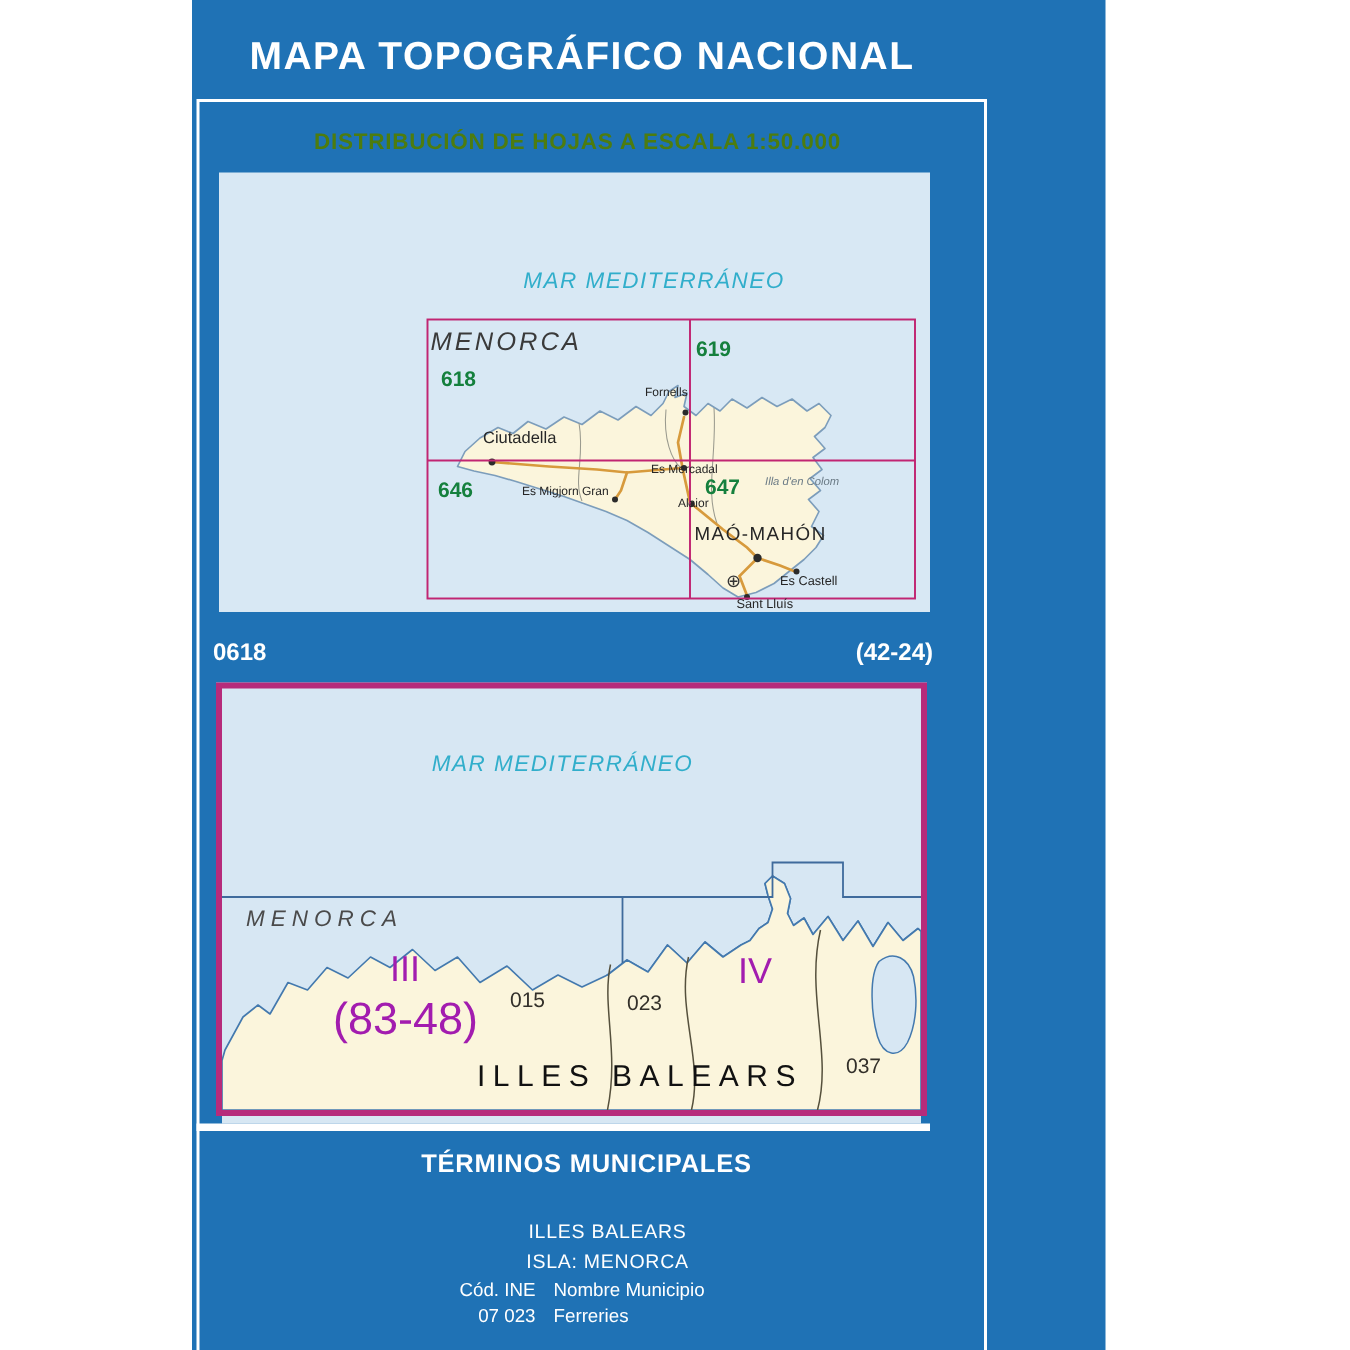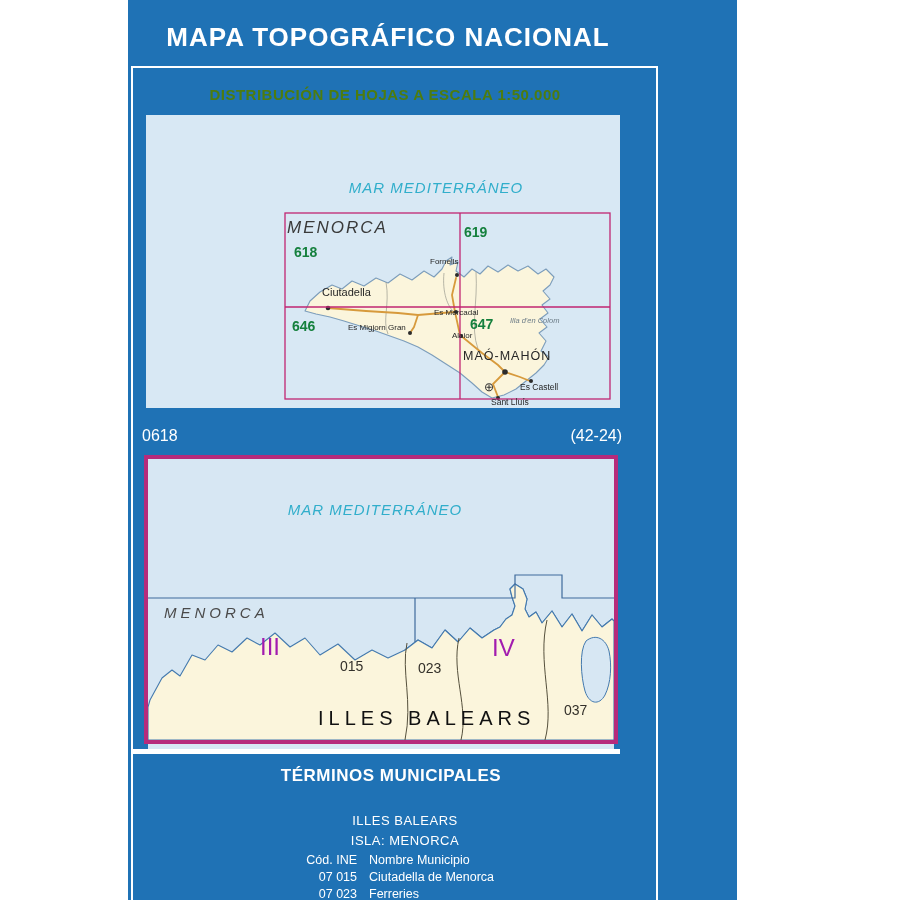--- a/index.html
+++ b/index.html
@@ -14,21 +14,21 @@
   .map1{position:absolute;left:146px;top:115px;width:474px;height:293px;background:#D8E8F4;overflow:hidden;}
   .map2{position:absolute;left:144px;top:455px;width:466px;height:281px;background:#D7E7F3;
         border:4px solid #B62B7B;overflow:hidden;}
   .sealabel{position:absolute;color:#31AECB;font-style:italic;font-size:15px;letter-spacing:1px;
         text-align:center;white-space:nowrap;}
   .islandlabel{position:absolute;color:#3a3a3a;font-style:italic;white-space:nowrap;}
   .sheetnum{position:absolute;color:#15803d;font-weight:bold;font-size:14px;white-space:nowrap;}
   .town{position:absolute;color:#262626;white-space:nowrap;}
   .bluebig{position:absolute;color:#a21caf;white-space:nowrap;}
   .code{position:absolute;color:#33302a;font-size:14px;white-space:nowrap;}
-  .divbar{position:absolute;color:#ffffff;font-weight:normal;font-size:16px;white-space:nowrap;}
+  .divbar{position:absolute;color:#ffffff;font-weight:bold;font-size:16px;white-space:nowrap;}
   .strip{position:absolute;}
   .footerline{position:absolute;color:#ffffff;white-space:nowrap;}
   .tbl{position:absolute;color:#ffffff;font-size:12.5px;line-height:17px;}
   .tbl .row{display:flex;}
   .tbl .c1{width:55px;text-align:right;margin-right:12px;}
   .tbl .c2{text-align:left;}
 </style>
 </head>
 <body>
 
@@ -120,42 +120,39 @@
       </g>
 
       <g stroke="#3F6B9C" stroke-width="1.2" fill="none">
         <path d="M0,139 L367,139 367,116 414,116 414,139 466,139"></path>
         <line x1="267" y1="139" x2="267" y2="183"></line>
       </g>
     </svg>
     <span class="sealabel" style="left:112px;top:42px;width:230px;">MAR MEDITERRÁNEO</span>
     <span class="islandlabel" style="left:16px;top:145px;font-size:15px;letter-spacing:4px;color:#4a4a4a;">MENORCA</span>
     <span class="bluebig" style="left:112px;top:174px;font-size:24px;">III</span>
+    <span class="bluebig" style="left:74px;top:204px;font-size:30px;">(83-48)</span>
     <span class="bluebig" style="left:344px;top:175px;font-size:24px;">IV</span>
     <span class="code" style="left:192px;top:199px;">015</span>
     <span class="code" style="left:270px;top:201px;">023</span>
     <span class="code" style="left:416px;top:243px;text-align:center;">037</span>
     <span style="position:absolute;left:170px;top:248px;font-size:20px;letter-spacing:5px;color:#111;white-space:nowrap;">ILLES BALEARS</span>
   </div>
 
   <div class="strip" style="left:148px;top:744px;width:466px;height:5px;background:#D7E7F3;"></div>
   <div class="strip" style="left:131px;top:749px;width:489px;height:5px;background:#ffffff;"></div>
 
   <div class="footerline" style="left:131px;top:766px;width:520px;text-align:center;font-size:17px;font-weight:bold;letter-spacing:.5px;">TÉRMINOS MUNICIPALES</div>
   <div class="footerline" style="left:150px;top:813px;width:510px;text-align:center;font-size:13px;letter-spacing:.5px;">ILLES BALEARS</div>
   <div class="footerline" style="left:150px;top:833px;width:510px;text-align:center;font-size:13px;letter-spacing:.5px;">ISLA: MENORCA</div>
 
   <div class="tbl" style="left:302px;top:852px;">
     <div class="row">
       <div class="c1" style="font-weight:bold;font-weight:normal;">Cód. INE</div>
       <div class="c2">Nombre Municipio</div>
     </div>
     <div class="row">
-      <div class="c1">07 015</div>
-      <div class="c2">Ciutadella de Menorca</div>
-    </div>
-    <div class="row">
       <div class="c1">07 023</div>
       <div class="c2">Ferreries</div>
     </div>
   </div>
 
 </div>
 
 </body></html>

